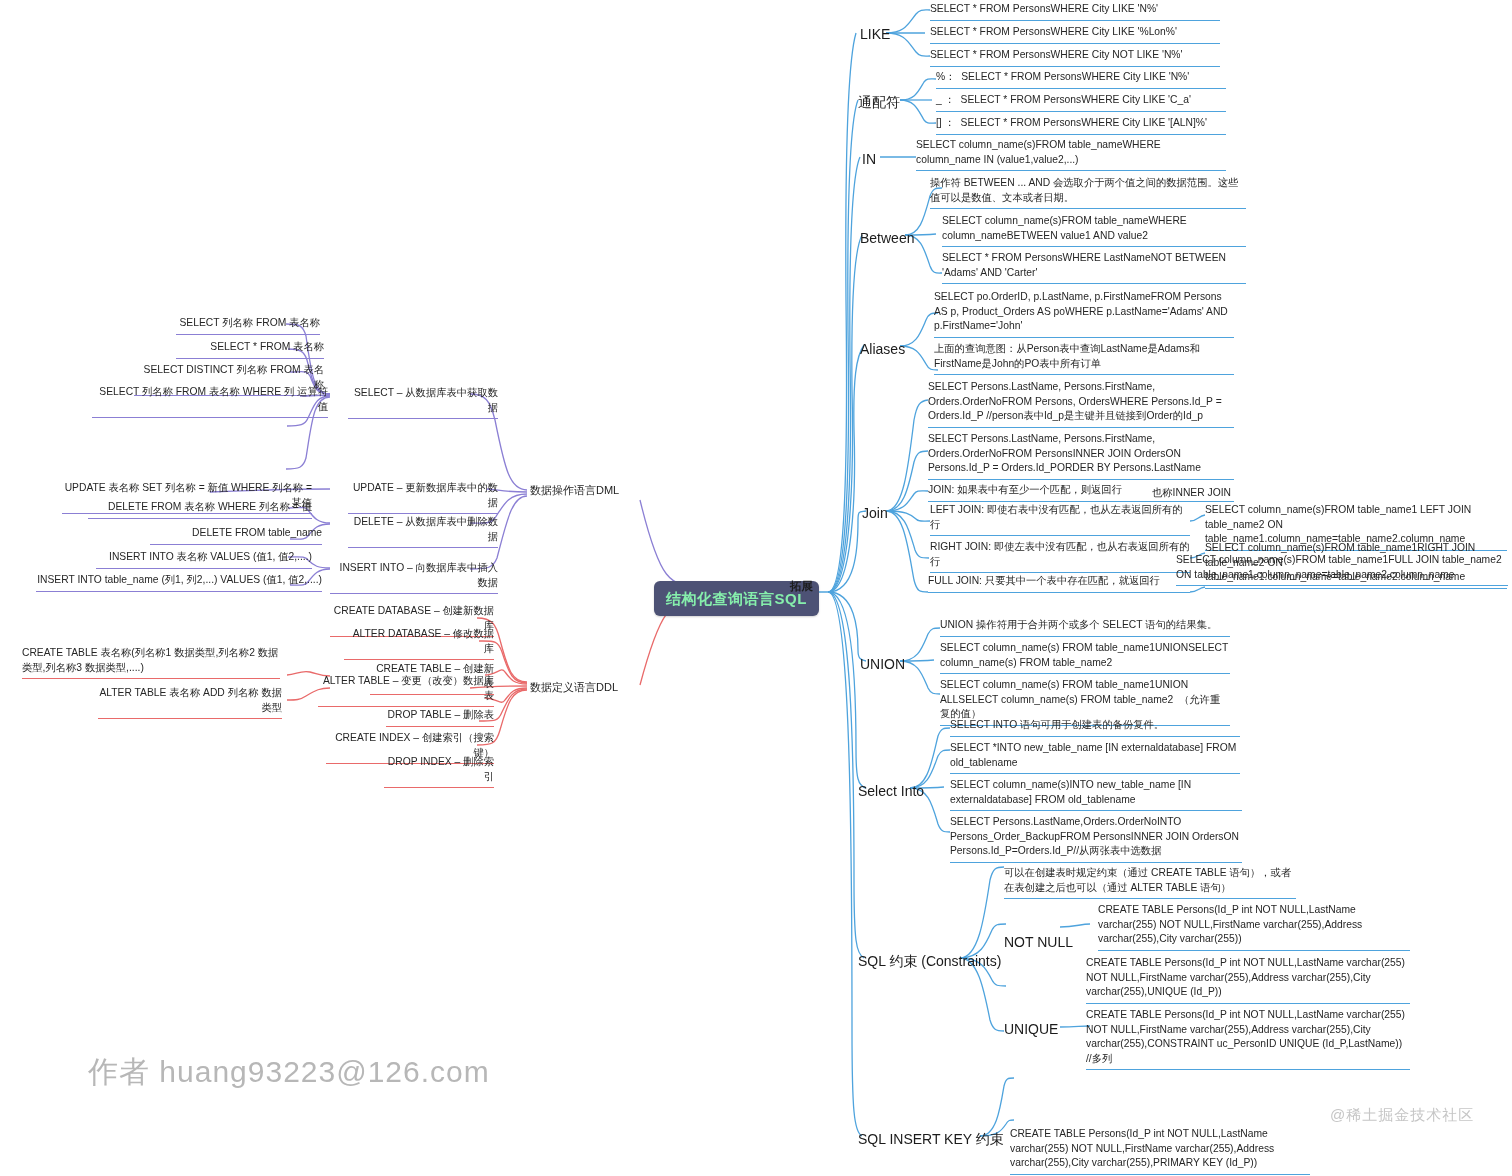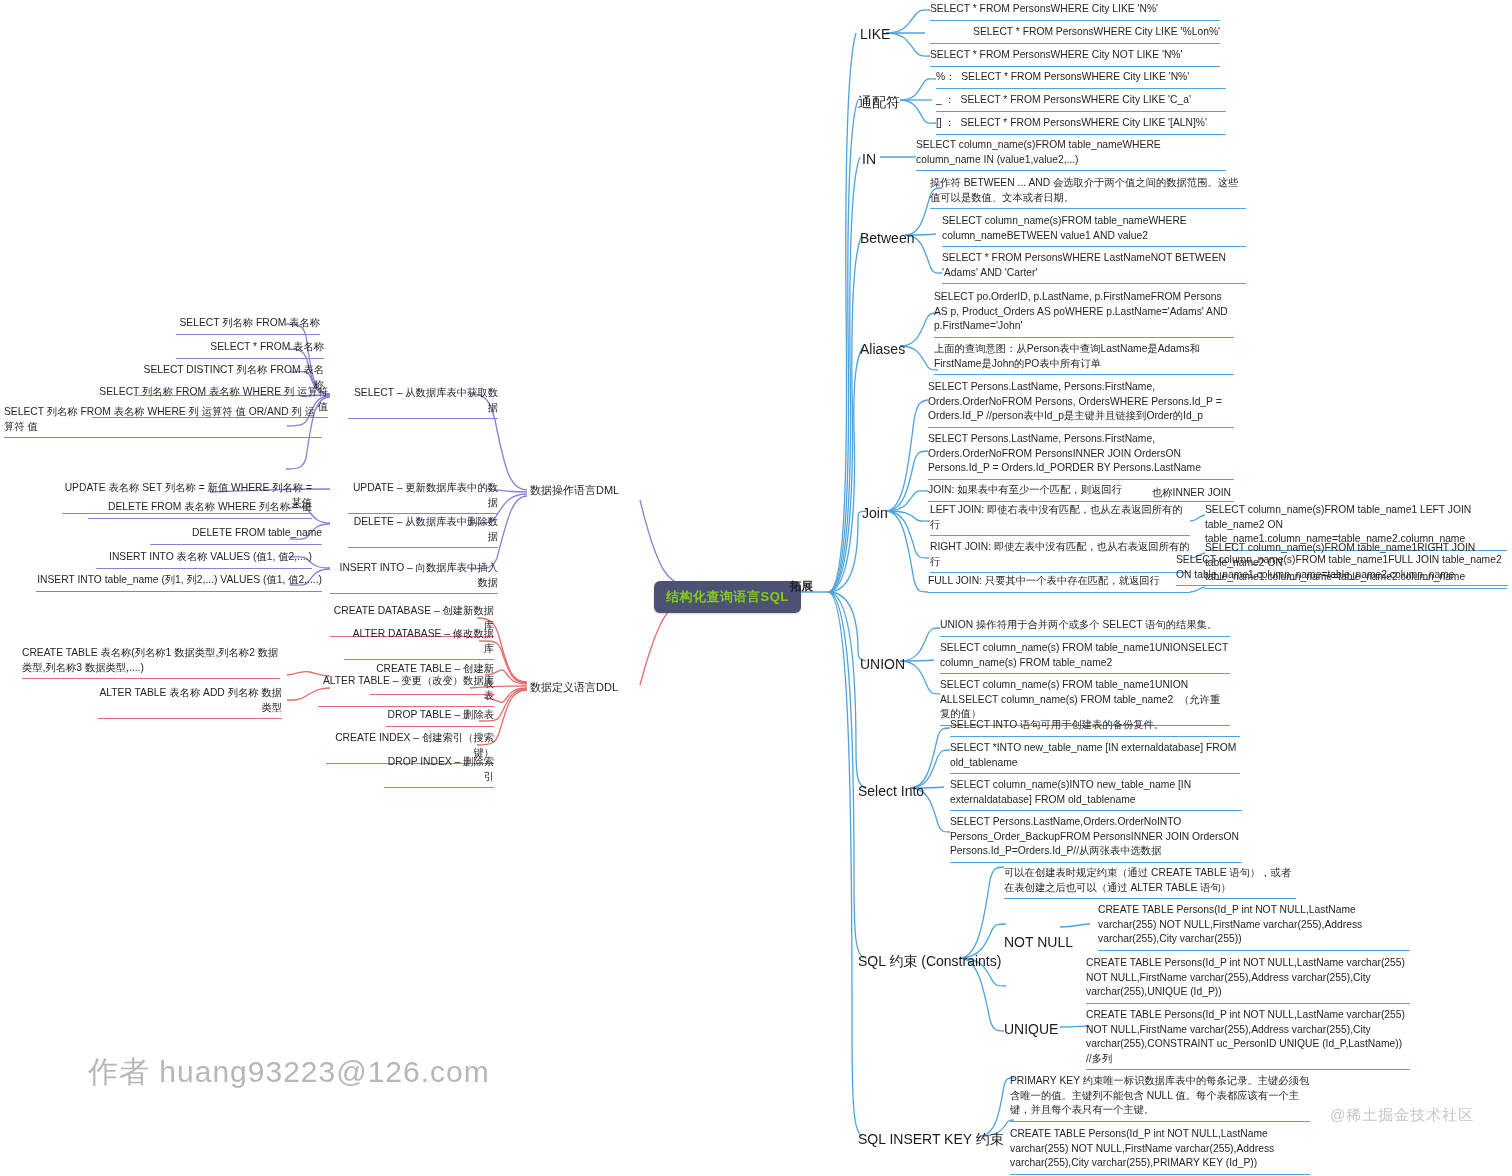--- a/index.html
+++ b/index.html
@@ -8,22 +8,22 @@
     font-family:"Liberation Sans","DejaVu Sans",sans-serif;
     color:#2b2b2b;
   }
   #canvas{position:absolute;left:0;top:0;width:1512px;height:1176px;}
   svg.links{position:absolute;left:0;top:0;width:1512px;height:1176px;pointer-events:none;}
   .node{position:absolute;box-sizing:border-box;}
   .node .txt{display:block;line-height:1.42;white-space:pre-wrap;}
 
   
   .root{
-    background:#4d5275;color:#84cc16;border-radius:6px;
-    padding:7px 12px;font-size:13px;font-weight:600;letter-spacing:.5px;
+    background:#4d5275;color:#86efac;border-radius:6px;
+    padding:7px 12px;font-size:15px;font-weight:600;letter-spacing:.5px;
     box-shadow:0 1px 2px rgba(0,0,0,.18);
   }
   
   .lbl{font-size:11px;color:#222;font-weight:400;}
 
   
   .leaf{font-size:10.3px;color:#262626;padding-bottom:3px;}
   .leaf.blue{border-bottom:1.4px solid #4ea3dd;}
   .leaf.purple{border-bottom:1.4px solid #8b7fd4;}
   .leaf.red{border-bottom:1.4px solid #e96a6a;}
@@ -170,23 +170,20 @@
   </div>
   <div class="node leaf purple ralign" style="left:176px;top:340px;width:148px;">
     <span class="txt">SELECT * FROM 表名称</span>
   </div>
   <div class="node leaf purple ralign" style="left:134px;top:363px;width:190px;">
     <span class="txt">SELECT DISTINCT 列名称 FROM 表名称</span>
   </div>
   <div class="node leaf purple ralign" style="left:92px;top:385px;width:236px;">
     <span class="txt">SELECT 列名称 FROM 表名称 WHERE 列 运算符 值</span>
   </div>
-  <div class="node leaf purple" style="left:4px;top:405px;width:318px;">
-    <span class="txt">SELECT 列名称 FROM 表名称 WHERE 列 运算符 值 OR/AND 列 运算符 值</span>
-  </div>
 
   <div class="node leaf purple ralign" style="left:62px;top:481px;width:250px;text-align:right;">
     <span class="txt">UPDATE 表名称 SET 列名称 = 新值 WHERE 列名称 = 某值</span>
   </div>
   <div class="node leaf purple ralign" style="left:88px;top:500px;width:224px;">
     <span class="txt">DELETE FROM 表名称 WHERE 列名称 = 值</span>
   </div>
   <div class="node leaf purple ralign" style="left:150px;top:526px;width:172px;">
     <span class="txt">DELETE FROM table_name</span>
   </div>
@@ -233,21 +230,21 @@
   <div class="node branchlabel" style="left:790px;top:578px;">
     <span class="txt">拓展</span>
   </div>
 
   <div class="node midlabel" style="left:860px;top:25px;">
     <span class="txt">LIKE</span>
   </div>
   <div class="node leaf blue" style="left:930px;top:2px;width:290px;">
     <span class="txt">SELECT * FROM PersonsWHERE City LIKE 'N%'</span>
   </div>
-  <div class="node leaf blue" style="left:930px;top:25px;width:290px;text-align:right;">
+  <div class="node leaf blue" style="left:930px;top:25px;width:290px;">
     <span class="txt">SELECT * FROM PersonsWHERE City LIKE '%Lon%'</span>
   </div>
   <div class="node leaf blue" style="left:930px;top:48px;width:290px;">
     <span class="txt">SELECT * FROM PersonsWHERE City NOT LIKE 'N%'</span>
   </div>
 
   <div class="node midlabel" style="left:858px;top:93px;">
     <span class="txt">通配符</span>
   </div>
   <div class="node leaf blue" style="left:936px;top:70px;width:290px;">
@@ -375,23 +372,20 @@
   <div class="node midlabel" style="left:1004px;top:1020px;">
     <span class="txt">UNIQUE</span>
   </div>
   <div class="node leaf blue" style="left:1086px;top:1008px;width:324px;">
     <span class="txt">CREATE TABLE Persons(Id_P int NOT NULL,LastName varchar(255) NOT NULL,FirstName varchar(255),Address varchar(255),City varchar(255),CONSTRAINT uc_PersonID UNIQUE (Id_P,LastName)) //多列</span>
   </div>
 
   <div class="node midlabel" style="left:858px;top:1130px;">
     <span class="txt">SQL INSERT KEY 约束</span>
   </div>
-  <div class="node leaf blue" style="left:1010px;top:1074px;width:300px;">
-    <span class="txt">PRIMARY KEY 约束唯一标识数据库表中的每条记录。主键必须包含唯一的值。主键列不能包含 NULL 值。每个表都应该有一个主键，并且每个表只有一个主键。</span>
-  </div>
   <div class="node leaf blue" style="left:1010px;top:1127px;width:300px;">
     <span class="txt">CREATE TABLE Persons(Id_P int NOT NULL,LastName varchar(255) NOT NULL,FirstName varchar(255),Address varchar(255),City varchar(255),PRIMARY KEY (Id_P))</span>
   </div>
 
   <div class="watermark" style="left:88px;top:1052px;">
     <span>作者 huang93223@126.com</span>
   </div>
   <div class="watermark small" style="left:1330px;top:1106px;">
     <span>@稀土掘金技术社区</span>
   </div>

